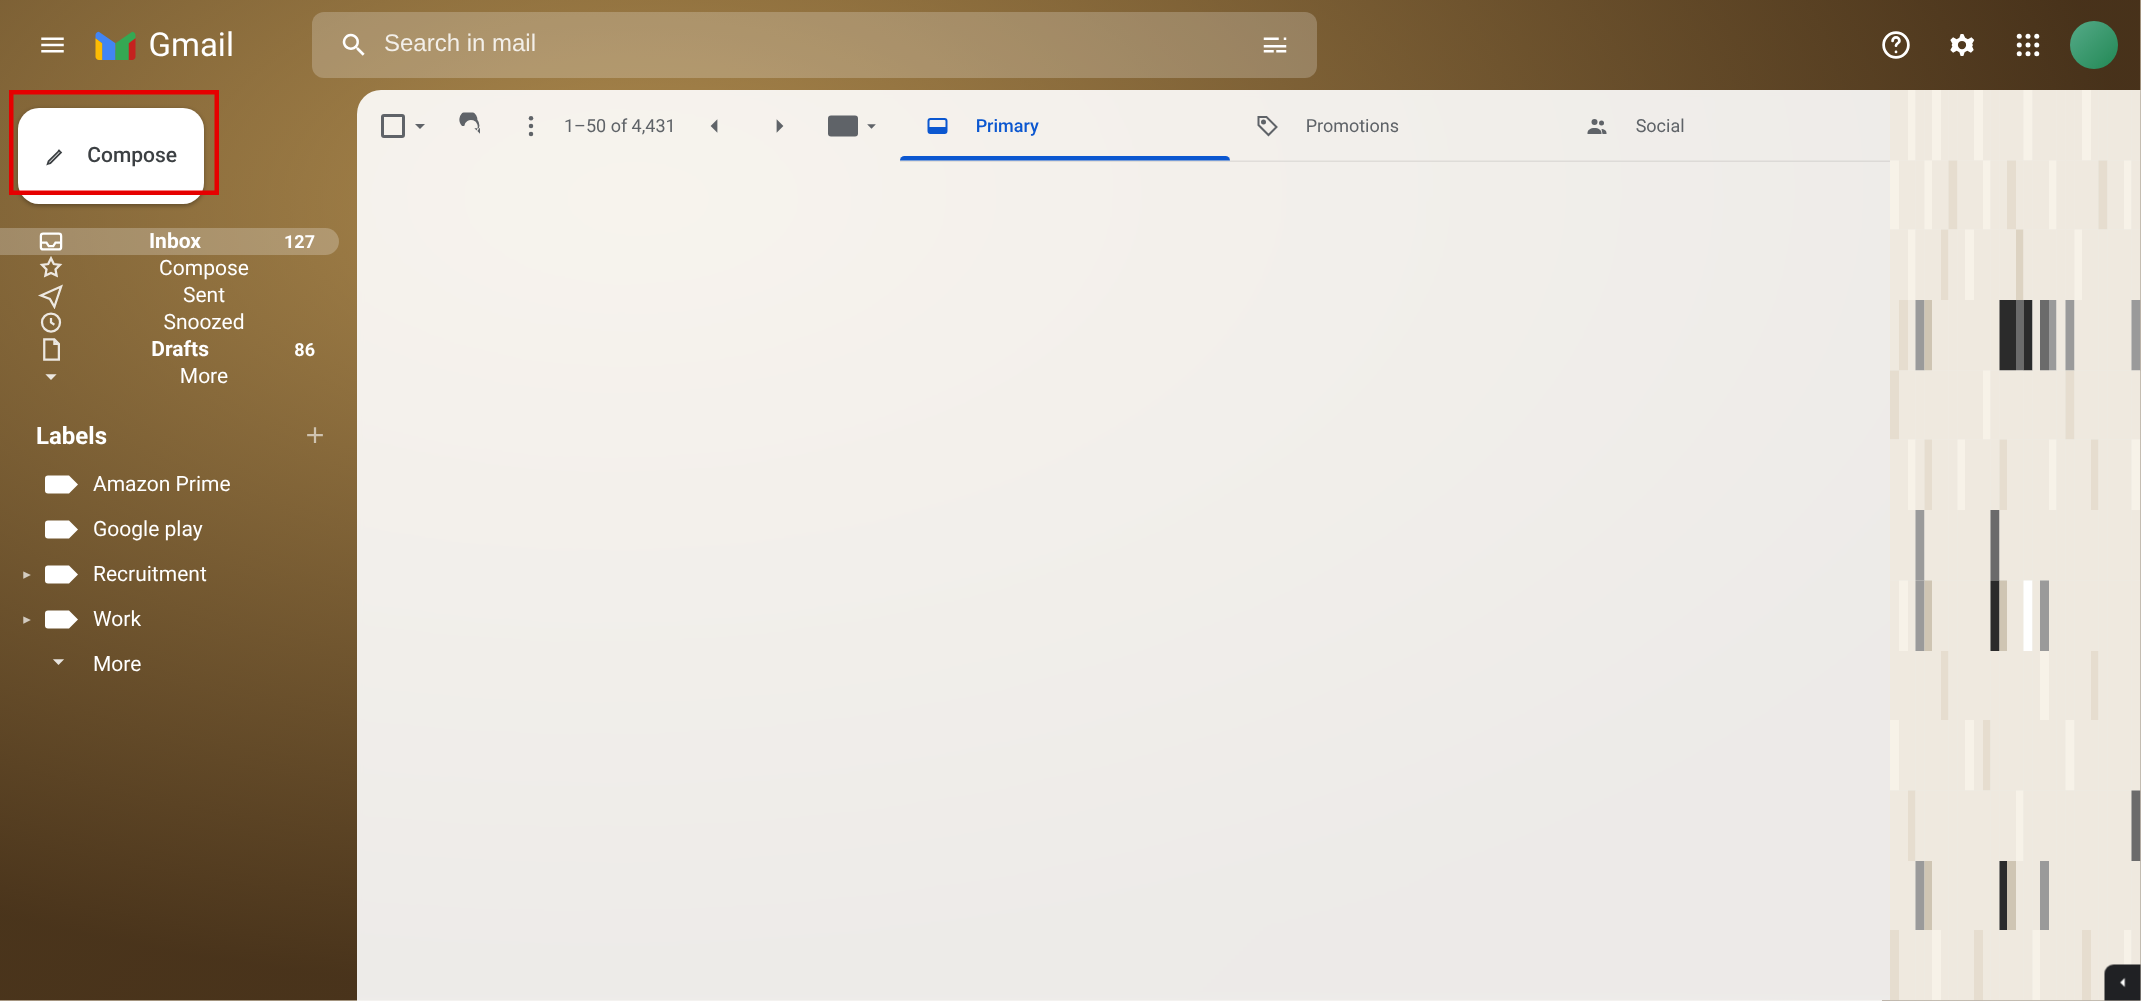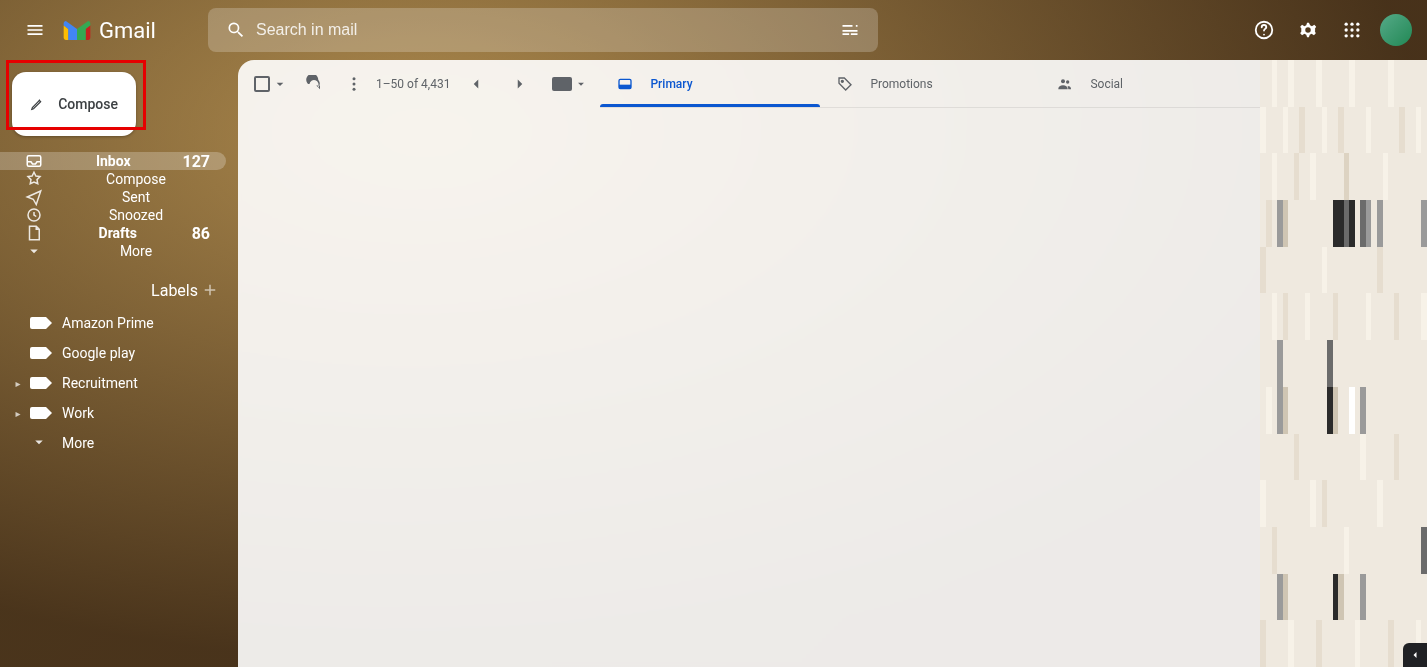--- a/index.html
+++ b/index.html
@@ -154,29 +154,29 @@
   }
   .nav-item.bold { font-weight: 700; }
   .nav-item .nav-icon {
     width: 20px; height: 20px;
     display: flex; align-items: center; justify-content: center;
     flex-shrink: 0;
     color: rgba(255,255,255,0.85);
   }
   .nav-item.active .nav-icon { color: #fff; }
   .nav-label { flex: 1; }
-  .nav-count { font-size: 16px; font-weight: 700; }
+  .nav-count { font-size: 12px; font-weight: 700; }
   .labels-header {
     display: flex;
     align-items: center;
-    justify-content: flex-end;
+    justify-content: space-between;
     padding: 18px 16px 6px 24px;
     color: #fff;
     font-size: 16px;
-    font-weight: 400;
+    font-weight: 700;
   }
   .add-label {
     width: 24px; height: 24px;
     display: flex; align-items: center; justify-content: center;
     color: rgba(255,255,255,0.6);
     cursor: pointer;
   }
   .label-item {
     height: 30px;
     display: flex;

